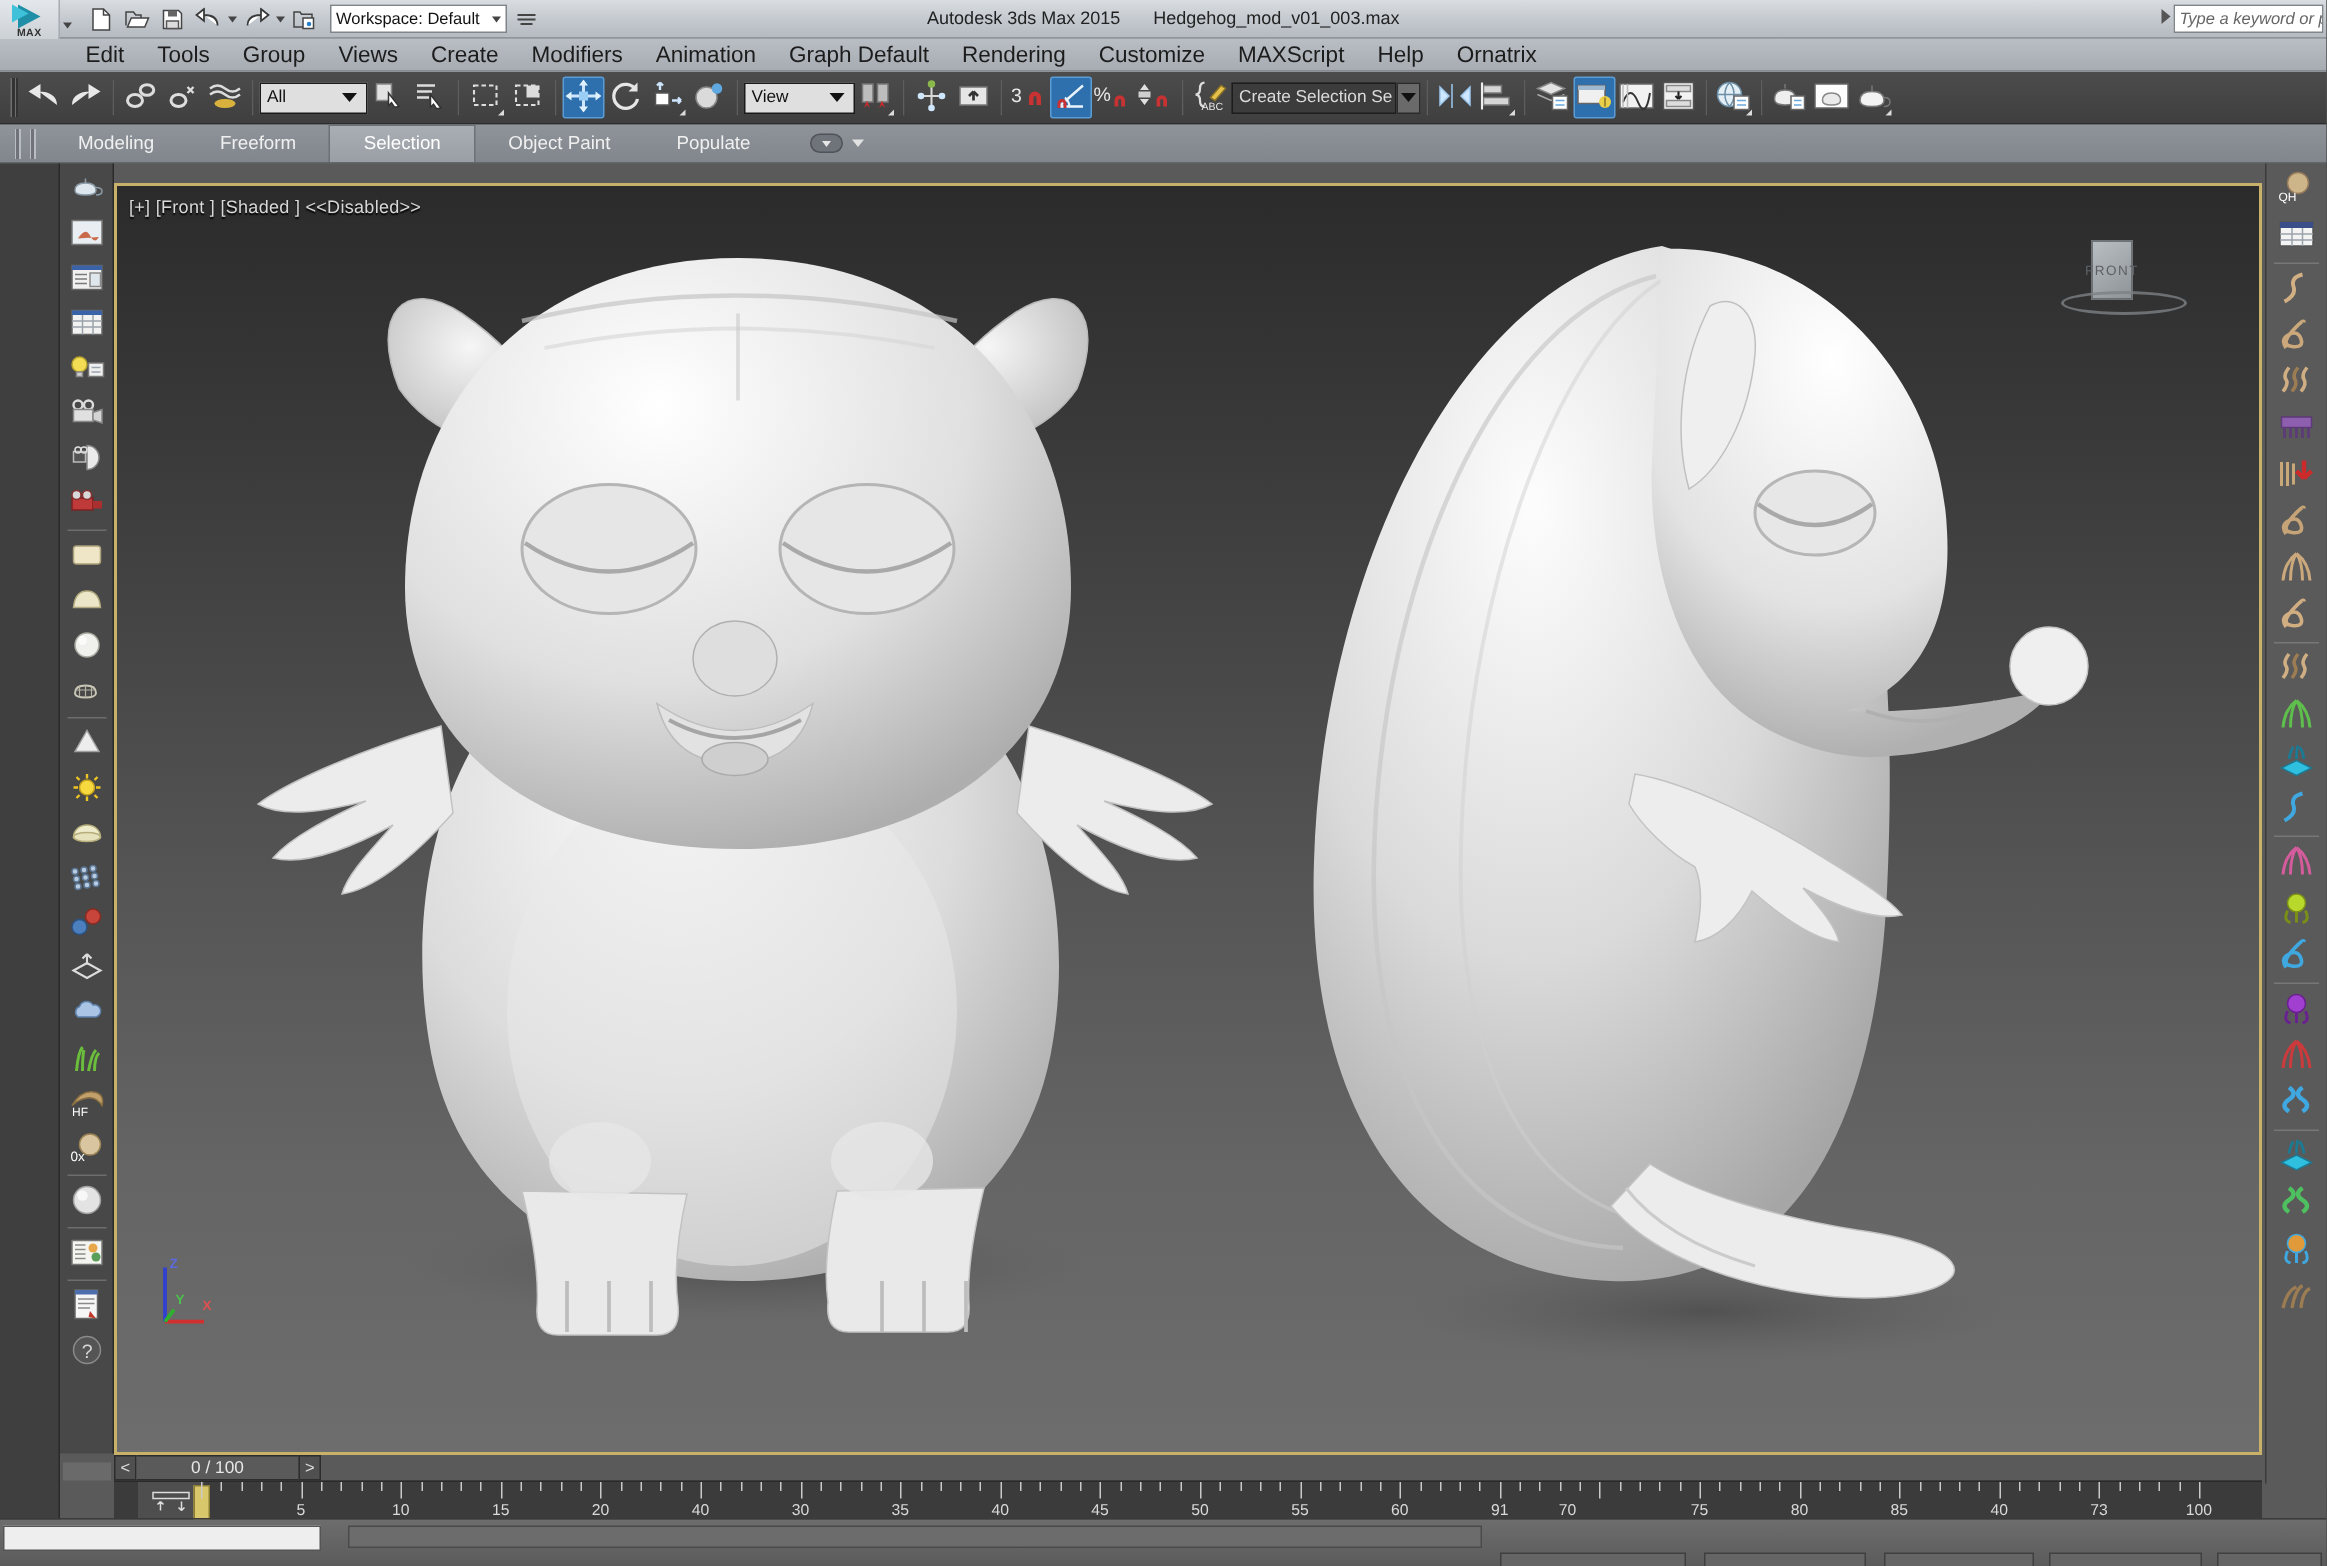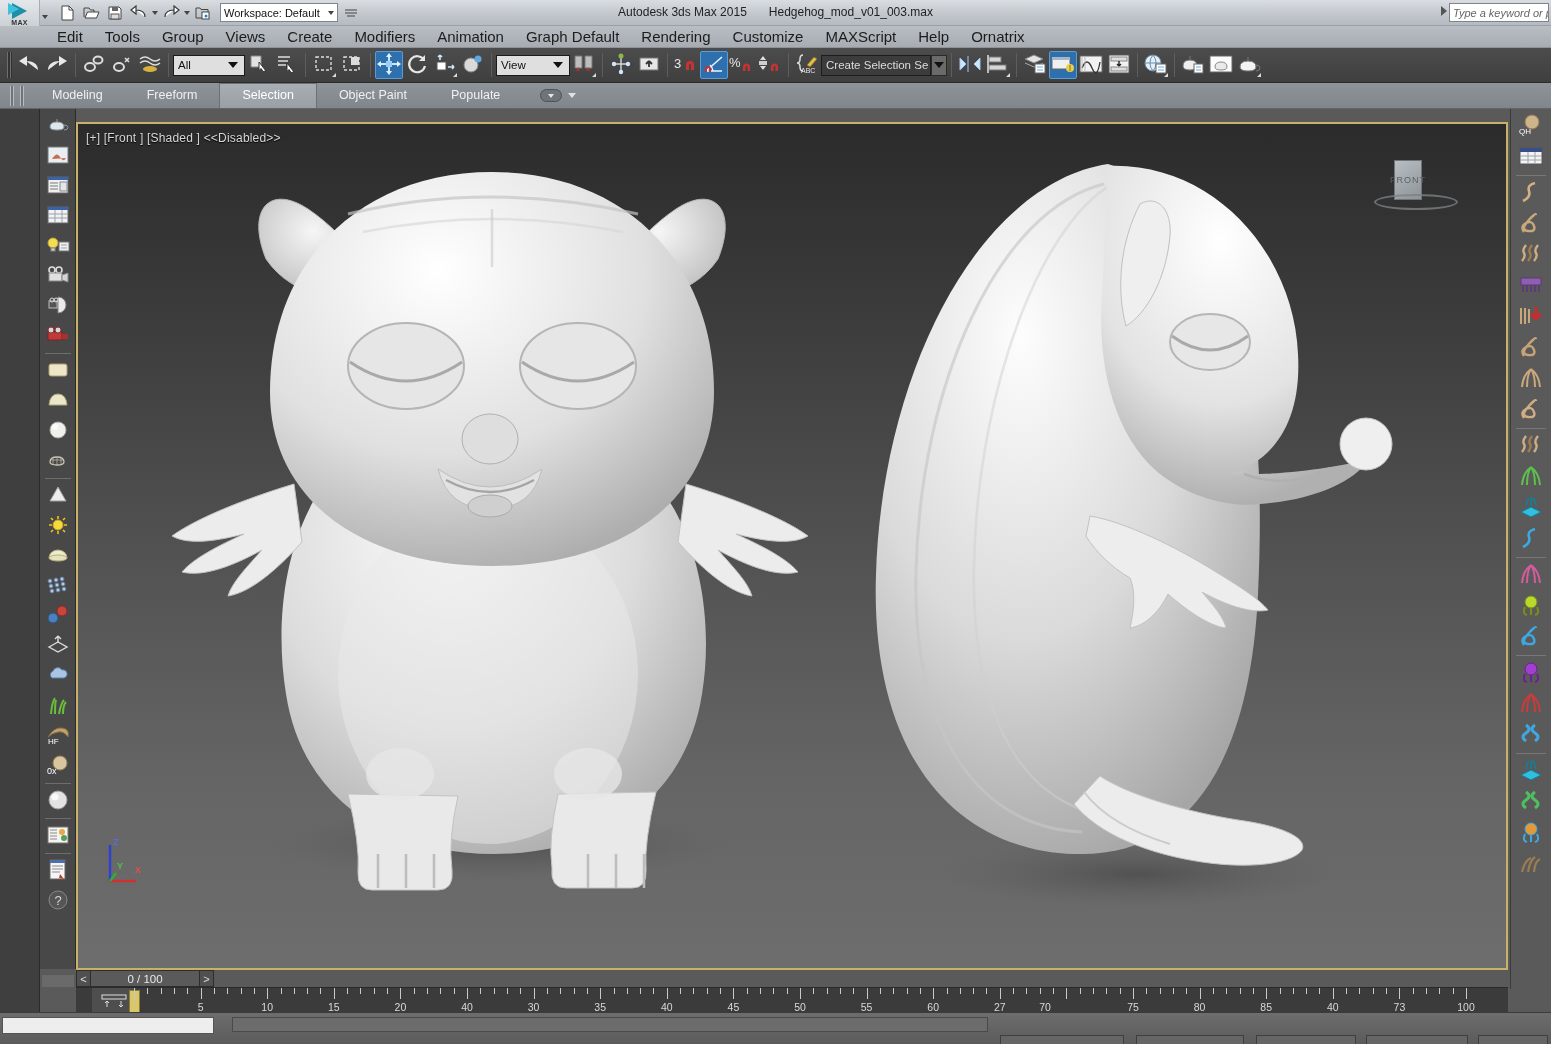--- a/index.html
+++ b/index.html
@@ -1193,21 +1193,21 @@
     <div class="tlbl" style="left: 257.8px;">15</div>
     <div class="tlbl" style="left: 324.4px;">20</div>
     <div class="tlbl" style="left: 391px;">40</div>
     <div class="tlbl" style="left: 457.6px;">30</div>
     <div class="tlbl" style="left: 524.2px;">35</div>
     <div class="tlbl" style="left: 590.8px;">40</div>
     <div class="tlbl" style="left: 657.4px;">45</div>
     <div class="tlbl" style="left: 724px;">50</div>
     <div class="tlbl" style="left: 790.6px;">55</div>
     <div class="tlbl" style="left: 857.2px;">60</div>
-    <div class="tlbl" style="left: 923.8px;">27</div>
+    <div class="tlbl" style="left: 923.8px;">91</div>
     <div class="tlbl" style="left: 969px;">70</div>
     <div class="tlbl" style="left: 1057px;">75</div>
     <div class="tlbl" style="left: 1123.6px;">80</div>
     <div class="tlbl" style="left: 1190.2px;">85</div>
     <div class="tlbl" style="left: 1256.8px;">40</div>
     <div class="tlbl" style="left: 1323.4px;">73</div>
     <div class="tlbl" style="left: 1390px;">100</div>
   </div>
 
 <div class="bottombar">

